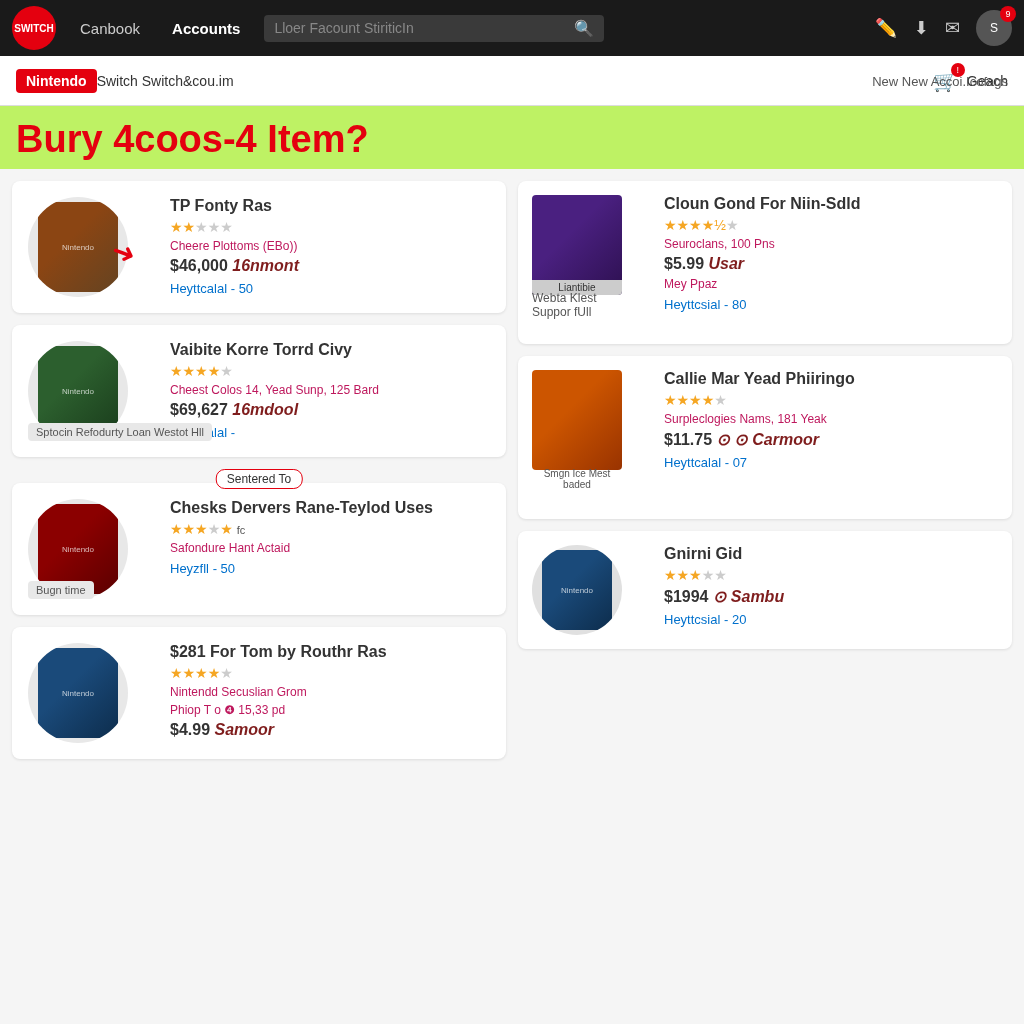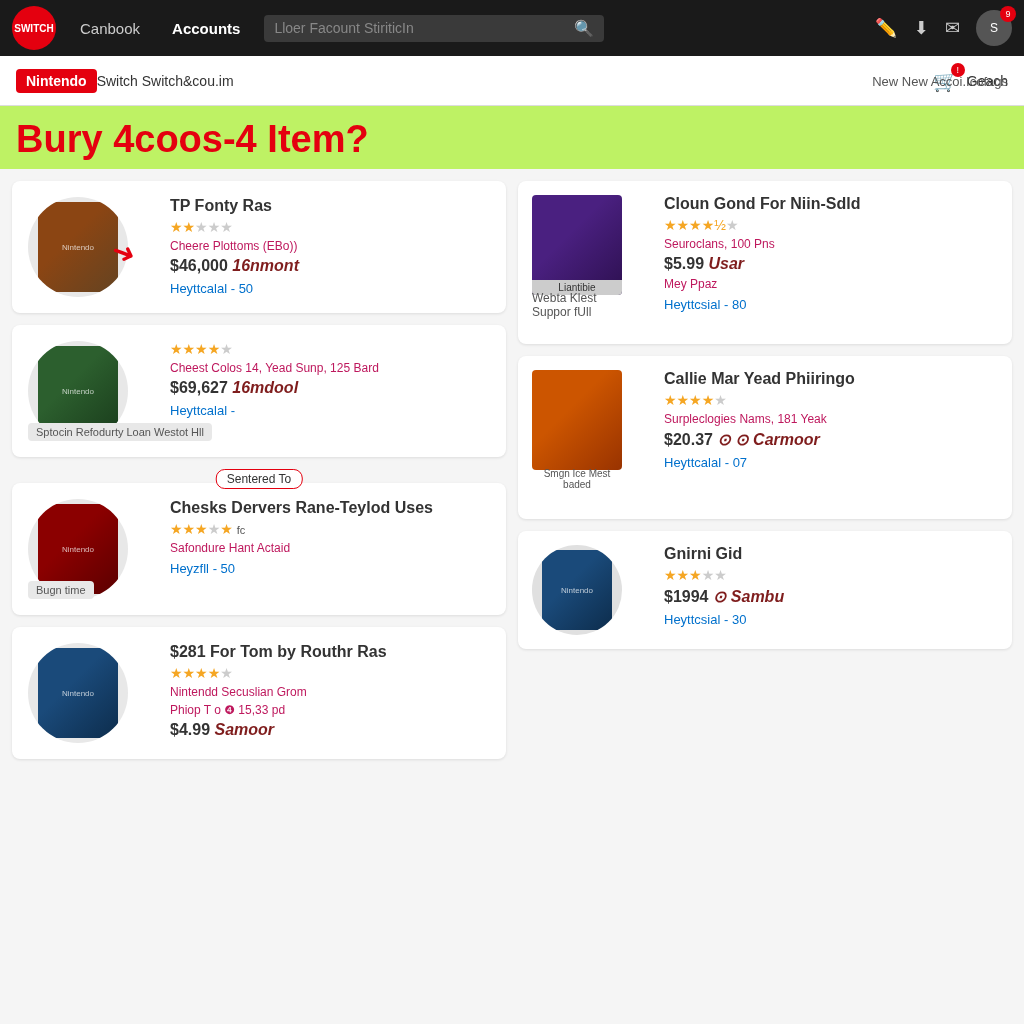--- a/index.html
+++ b/index.html
@@ -381,20 +381,21 @@
       <div style="position:absolute;left:100px;top:55px;color:#e4000f;font-size:28px;transform:rotate(20deg);">➜</div>
     </div>
 
     <div class="product-card">
       <div class="product-image">
         <div class="product-image-rect game-box-2">
           <span style="color:rgba(255,255,255,0.7);font-size:8px;">Nintendo</span>
         </div>
       </div>
       <div class="product-info">
+        <div class="product-title">Vaibite Korre Torrd Civy</div>
         <div class="stars">★★★★<span class="star-empty">★</span></div>
         <div class="product-meta">Cheest Colos 14, Yead Sunp, 125 Bard</div>
         <div class="product-price">
           <span>$69,627</span>
           <span class="price-detail">16mdool</span>
         </div>
         <span class="hey-link">
           <span>Heyttcalal</span>
           <span>-</span>
         </span>
@@ -473,21 +474,21 @@
     <div class="product-card-right">
       <div class="right-product-image-wrap">
         <div class="product-image-sq game-box-6"></div>
         <div class="smgn-text">Smgn Ice Mest baded</div>
       </div>
       <div class="product-info">
         <div class="product-title">Callie Mar Yead Phiiringo</div>
         <div class="stars">★★★★<span class="star-empty">★</span></div>
         <div class="product-meta">Surpleclogies Nams, 181 Yeak</div>
         <div class="product-price">
-          <span>$20.37</span>
+          <span>$11.75</span>
           <span class="price-detail"> ⊙ ⊙ <span>Carmoor</span></span>
         </div>
         <span class="hey-link">
           <span>Heyttcalal</span>
           <span>- 07</span>
         </span>
       </div>
     </div>
 
     <div class="product-card-right">
@@ -498,19 +499,19 @@
       </div>
       <div class="product-info">
         <div class="product-title">Gnirni Gid</div>
         <div class="stars">★★★<span class="star-empty">★★</span></div>
         <div class="product-price">
           <span>$1994</span>
           <span class="price-detail"> ⊙ <span>Sambu</span></span>
         </div>
         <span class="hey-link">
           <span>Heyttcsial</span>
-          <span>- 30</span>
+          <span>- 20</span>
         </span>
       </div>
     </div>
 
   </div>
 </div>
 
 </body></html>

